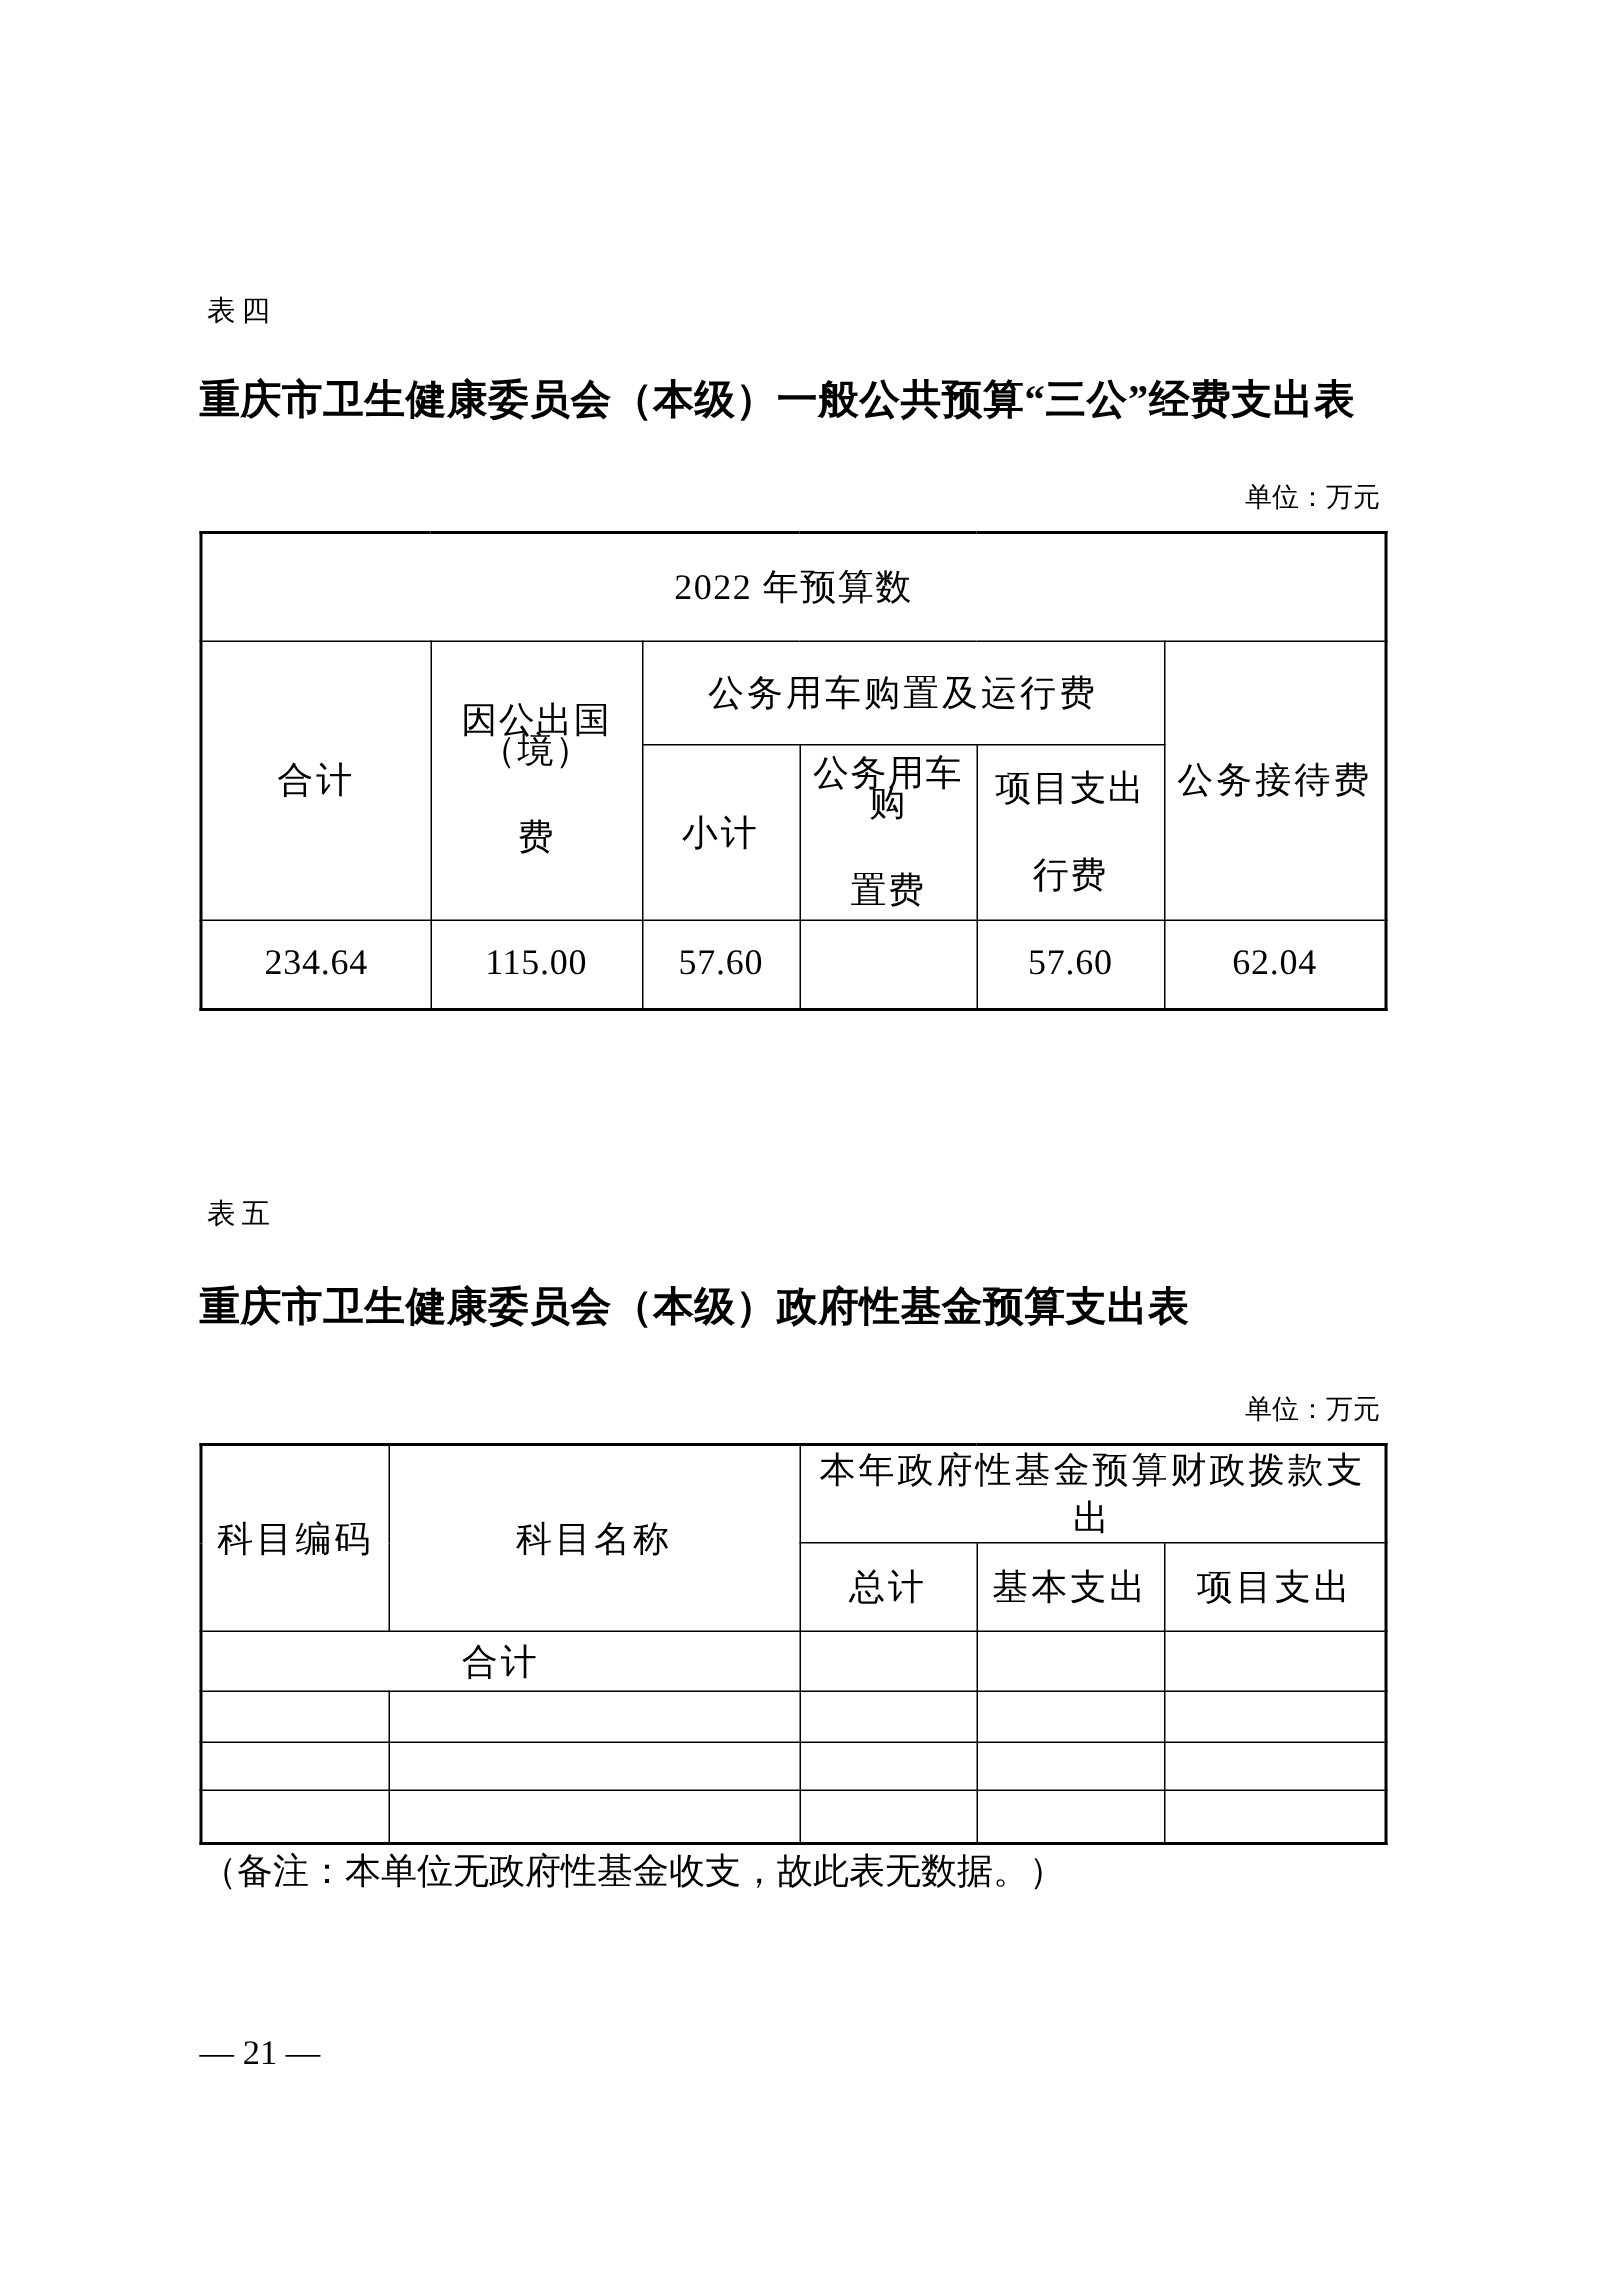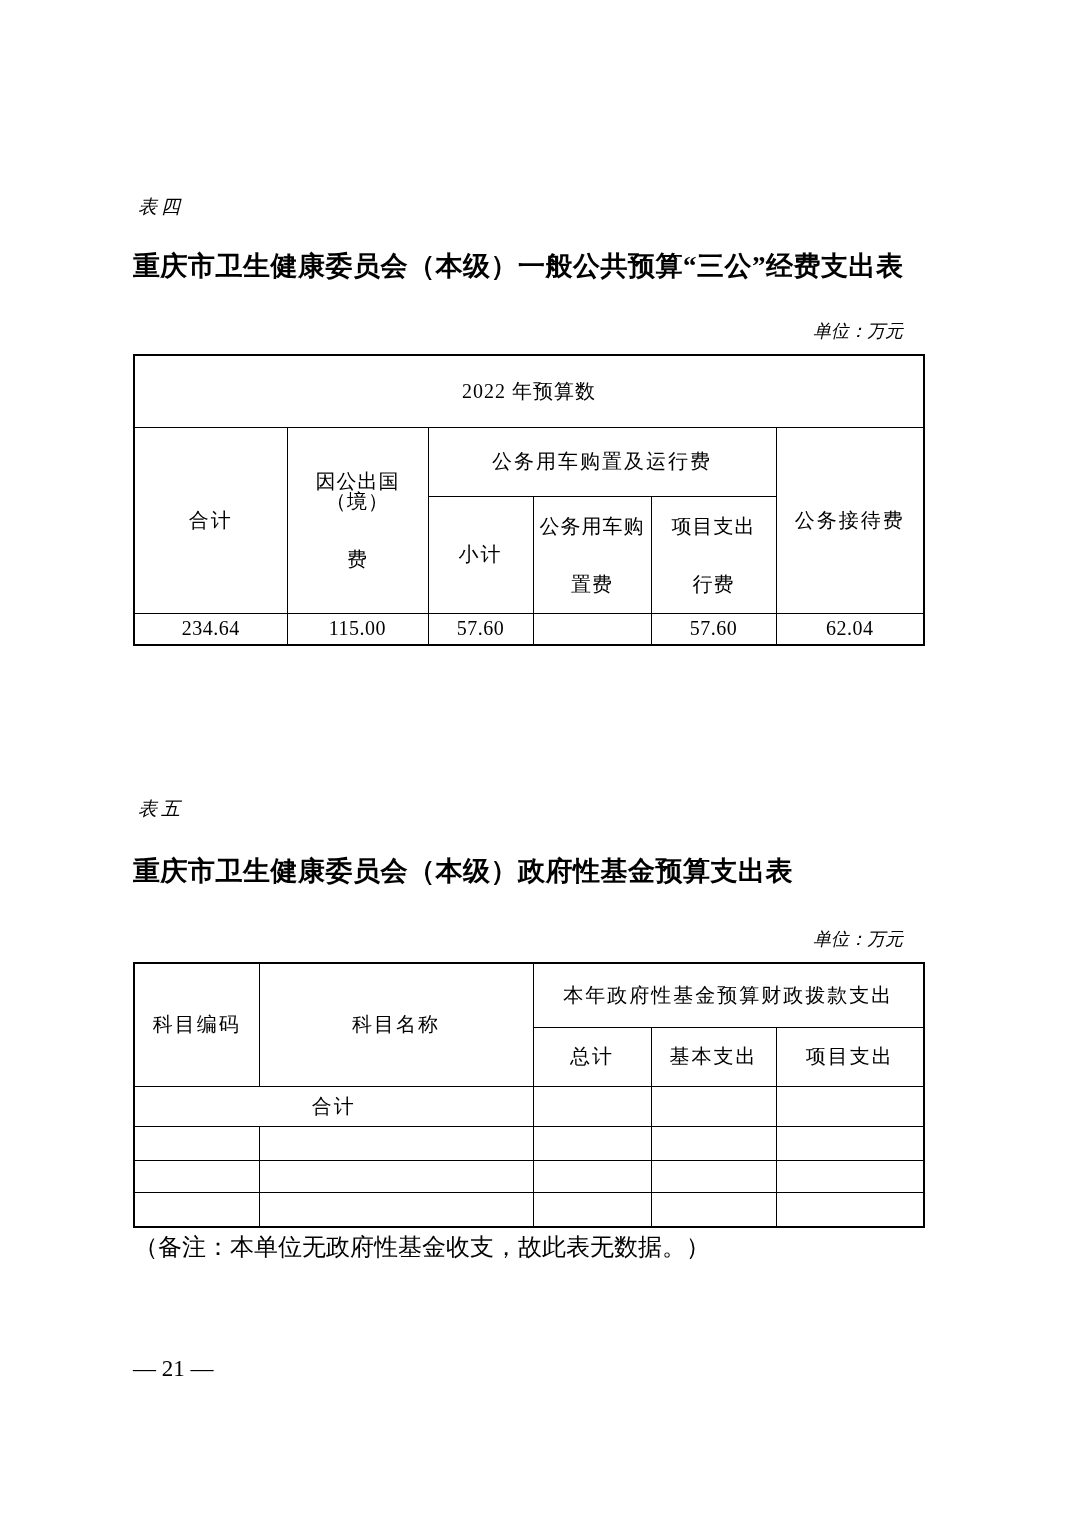--- a/index.html
+++ b/index.html
@@ -8,60 +8,59 @@
     width: 1074px;
     height: 1520px;
     background: #ffffff;
     font-family: "Liberation Sans", sans-serif;
     color: #000;
     overflow: hidden;
     margin: 0 auto;
   }
   .kai {
     font-family: "Liberation Serif", serif;
-    font-style: italic;
   }
   .table-label {
     position: absolute;
     left: 138px;
     font-size: 19px;
     letter-spacing: 4px;
   }
   .doc-title {
     position: absolute;
     left: 133px;
     width: 790px;
     text-align: left;
     font-family: "Liberation Serif", serif;
     font-weight: bold;
     font-size: 27px;
     letter-spacing: 0.5px;
     white-space: nowrap;
   }
   .unit-label {
     position: absolute;
-    left: 116px;
+    left: 133px;
     width: 787px;
     text-align: right;
     font-size: 18px;
   }
   table.budget {
     position: absolute;
     left: 133px;
     border-collapse: collapse;
     table-layout: fixed;
     border: 2px solid #000;
   }
   table.budget td {
     border: 1px solid #000;
     text-align: center;
     vertical-align: middle;
     padding: 0;
     overflow: hidden;
-    font-size: 20px;
+    font-size: 24px;
   }
   .year-cell {
     font-family: "Liberation Serif", sans-serif;
     font-size: 21px;
     letter-spacing: 1px;
   }
   .hd { letter-spacing: 2px; }
   .stack div { line-height: 20px; letter-spacing: 1px; }
   .stack div + div { margin-top: 38px; }
   td.num {
@@ -120,21 +119,21 @@
       <td class="hd">小计</td>
       <td class="stack">
         <div>公务用车购</div>
         <div>置费</div>
       </td>
       <td class="stack">
         <div>项目支出</div>
         <div>行费</div>
       </td>
     </tr>
-    <tr style="height:32px">
+    <tr style="height:60px">
       <td class="num">234.64</td>
       <td class="num">115.00</td>
       <td class="num">57.60</td>
       <td class="num"></td>
       <td class="num">57.60</td>
       <td class="num">62.04</td>
     </tr>
   </tbody>
     </table>
 

